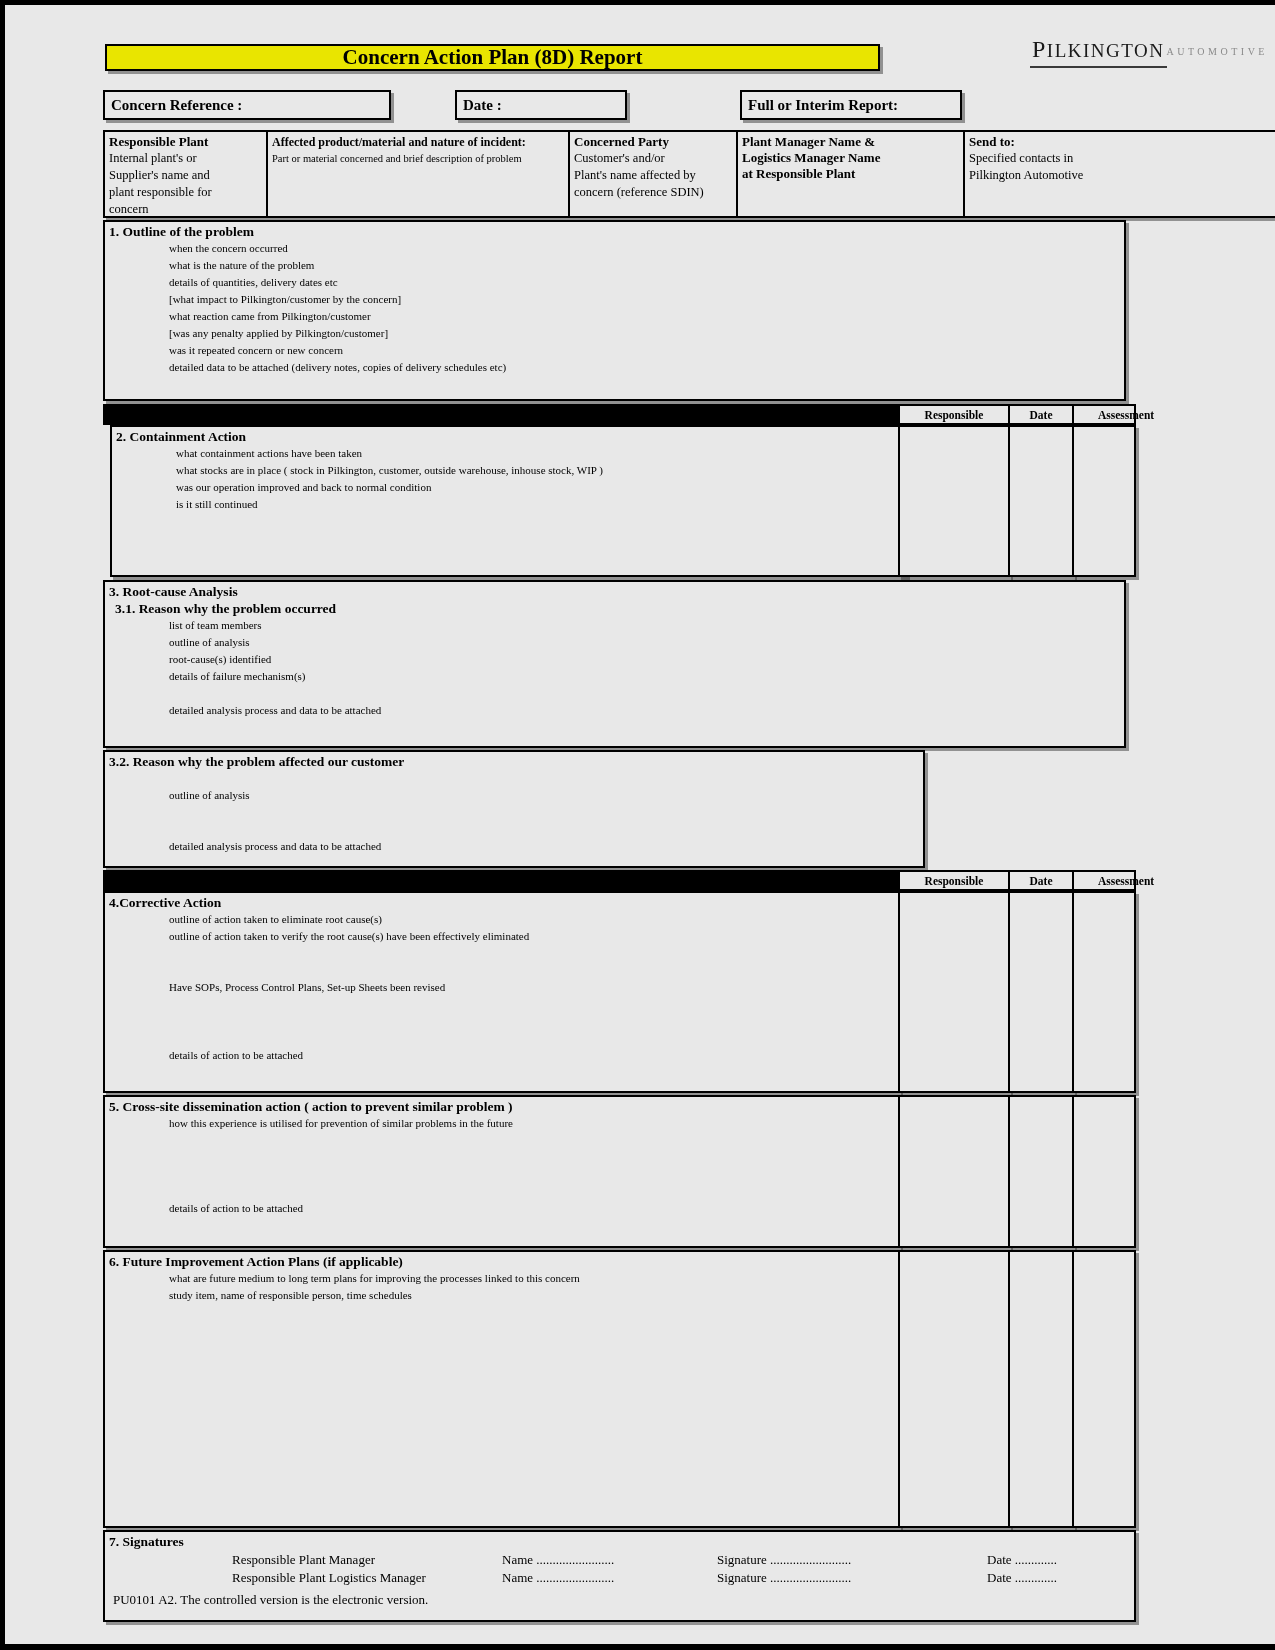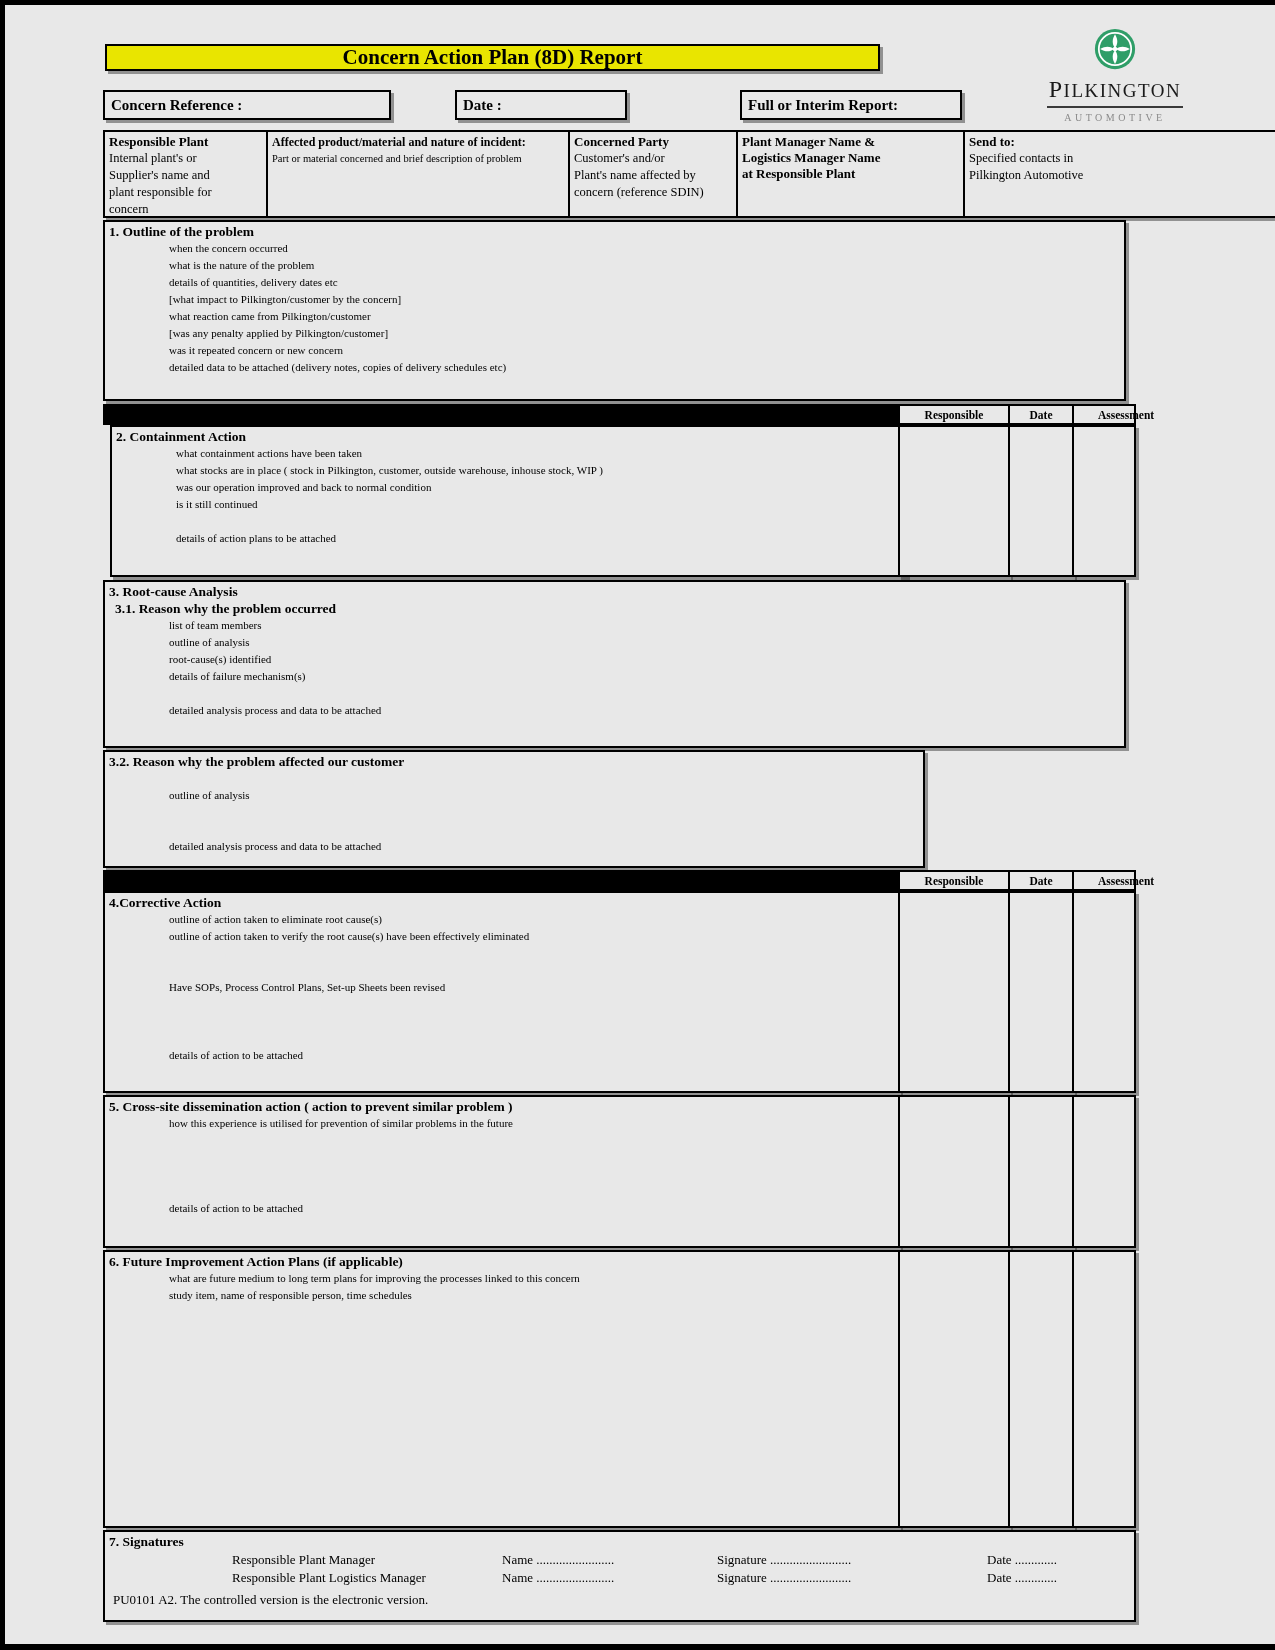--- a/index.html
+++ b/index.html
@@ -38,21 +38,21 @@
     padding-left:6px;
     font-size:15px;font-weight:bold;
   }
   .ref-concern{left:103px;width:288px;}
   .ref-date{left:455px;width:172px;}
   .ref-full{left:740px;width:222px;}
 
   
   .logo{
     position:absolute;left:1030px;top:28px;width:170px;
-    display:flex;flex-direction:column;align-items:center;
+    display:flex;flex-direction:row;align-items:center;
   }
   .wordmark{
     margin-top:6px;
     font-size:19px;letter-spacing:1.5px;color:#1a1a1a;
     border-bottom:2px solid #3a3a3a;padding:0 2px 3px 2px;
     white-space:nowrap;
   }
   .wordmark .cap{font-size:24px;}
   .logo-sub{
     margin-top:4px;font-size:10px;letter-spacing:3.5px;color:#8a8a8a;
@@ -191,21 +191,20 @@
   <div class="ann-head col-assess" style="top:404px;">Assessment</div>
 
   <div class="box" style="left:110px;top:425px;width:797px;height:152px;">
     <div class="sec-heading">2. Containment Action</div>
     <div class="lines">
       <div class="line">what containment actions have been taken</div>
       <div class="line">what stocks are in place ( stock in Pilkington, customer, outside warehouse, inhouse stock, WIP )</div>
       <div class="line">was our operation improved and back to normal condition</div>
       <div class="line">is it still continued</div>
       <div class="line"></div>
-      <div class="line">details of action plans to be attached</div>
     </div>
   </div>
   <div class="ann-cell col-resp" style="top:425px;height:152px;"></div>
   <div class="ann-cell col-date" style="top:425px;height:152px;"></div>
   <div class="ann-cell col-assess" style="top:425px;height:152px;"></div>
 
   <div class="box" style="left:103px;top:580px;width:1023px;height:168px;">
     <div class="sec-heading">3. Root-cause Analysis</div>
     <div class="sec-subheading">3.1. Reason why the problem occurred</div>
     <div class="lines">

